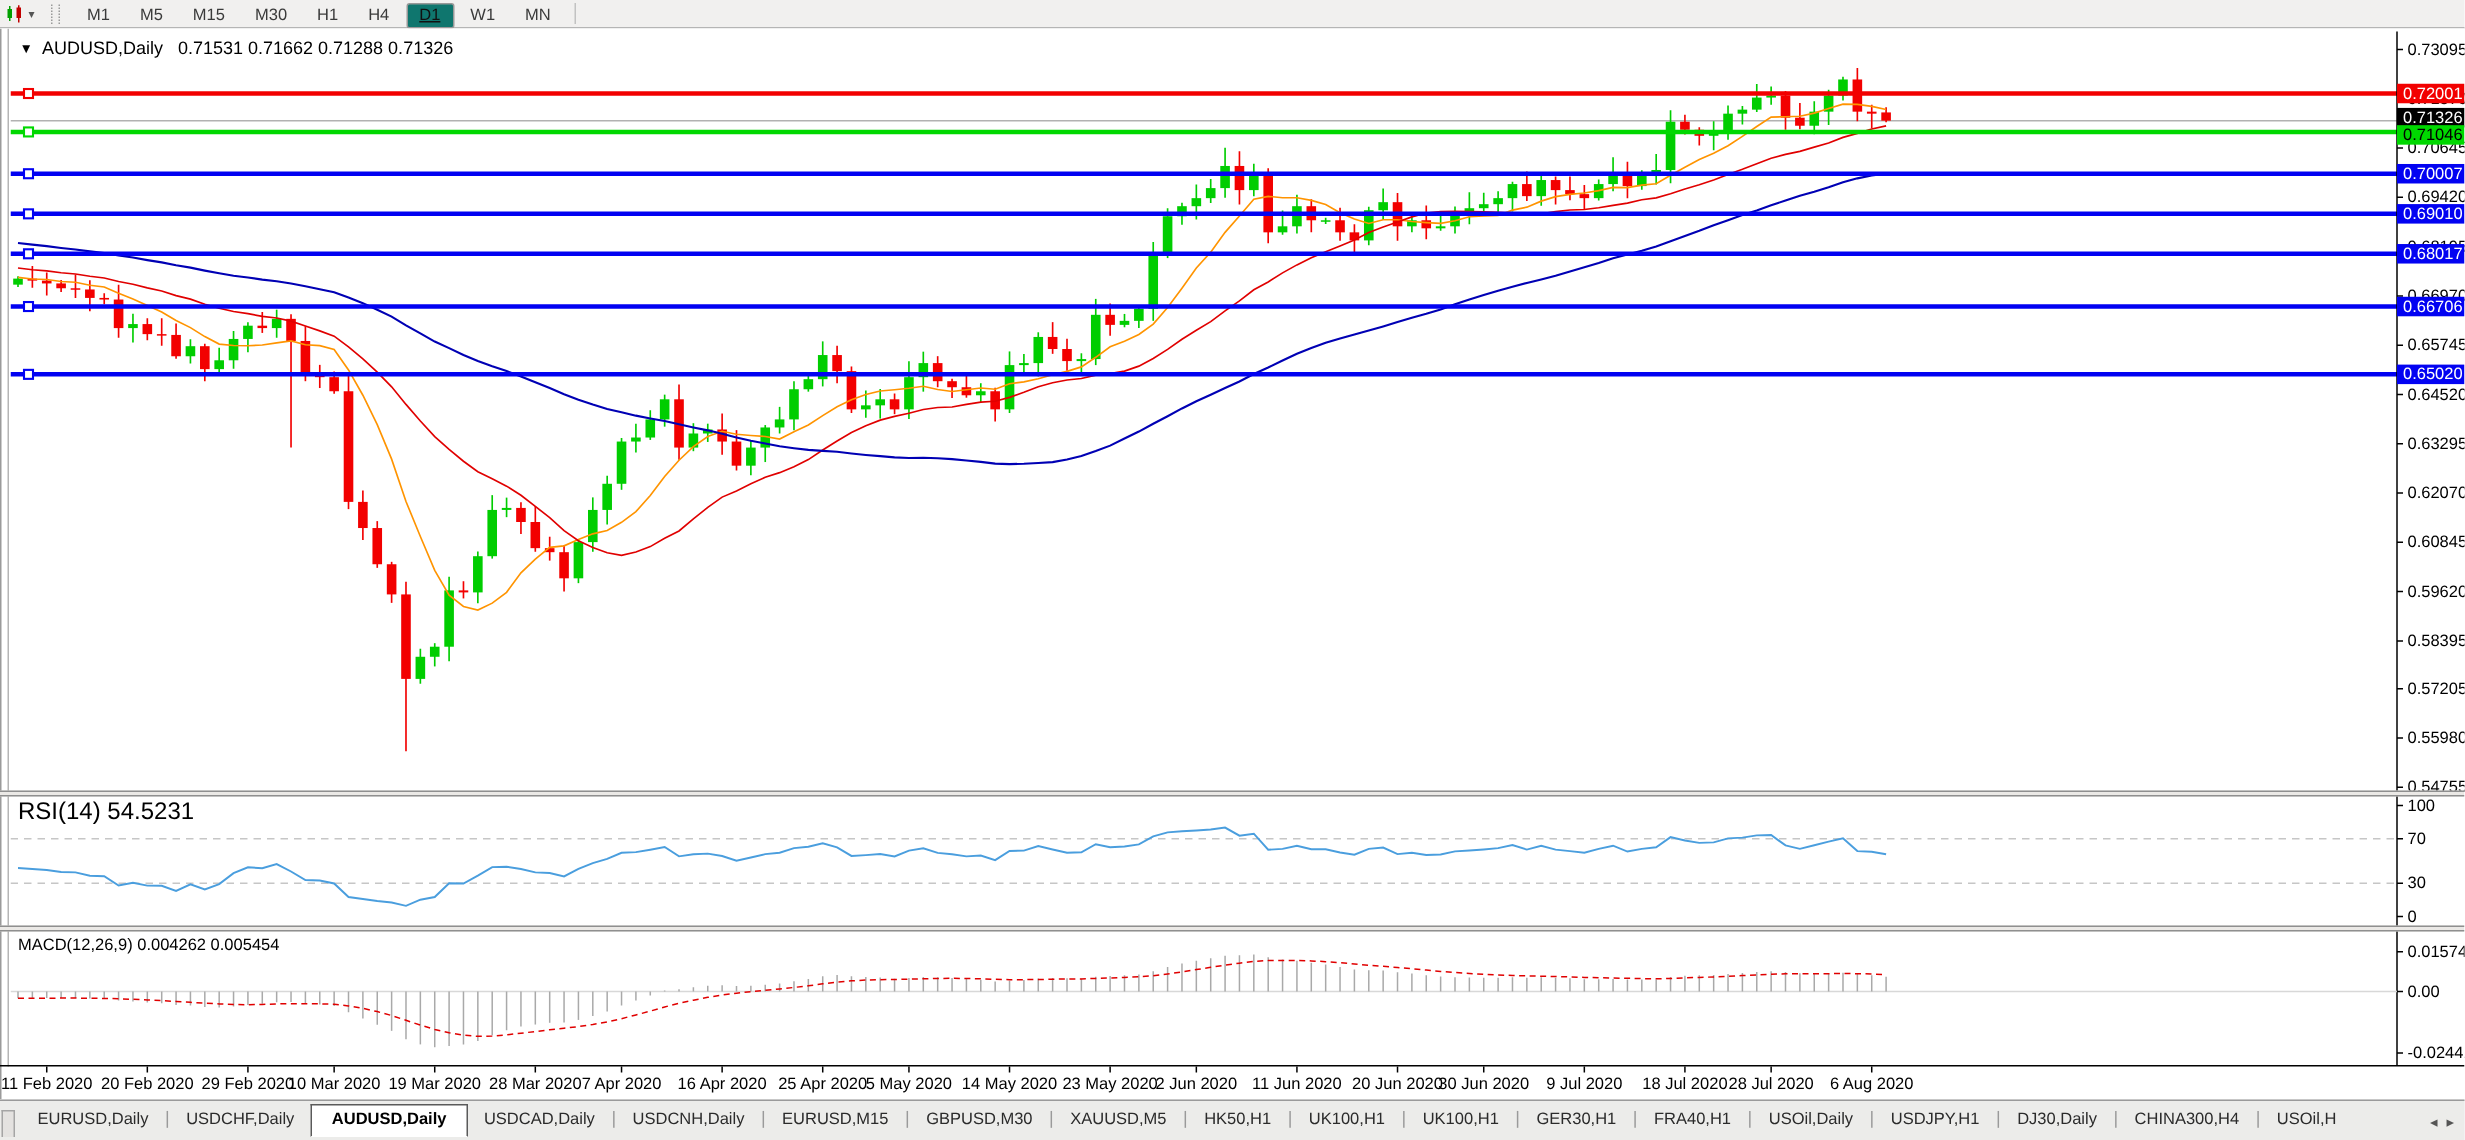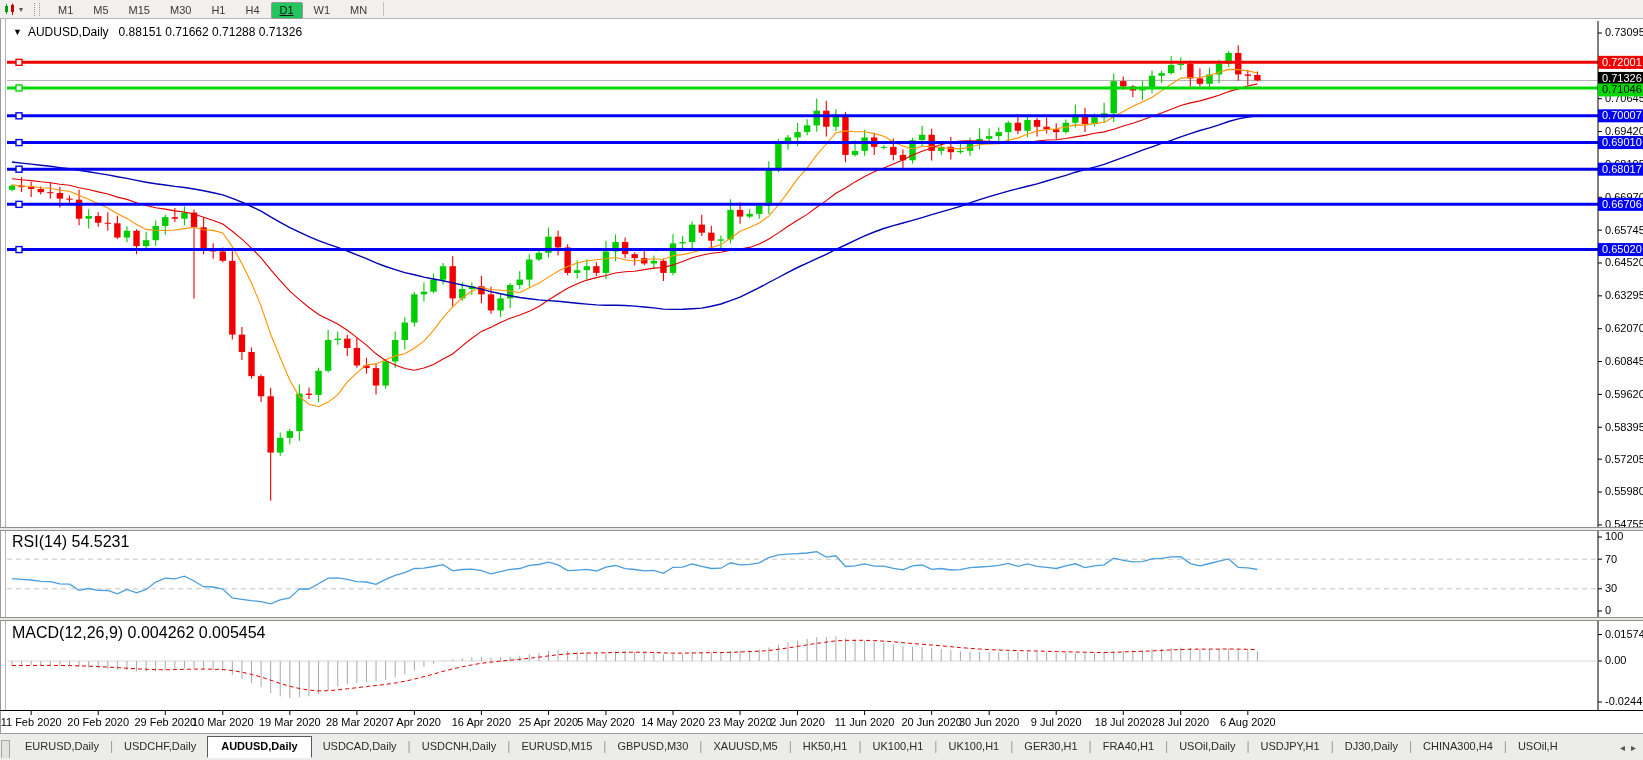--- a/index.html
+++ b/index.html
@@ -7,31 +7,31 @@
        font-family:"Liberation Sans",sans-serif;-webkit-font-smoothing:antialiased;}
 
   
   #toolbar{position:absolute;top:0;left:0;width:1643px;height:19px;background:#f1f0ef;
            border-bottom:1px solid #b5b5b5;display:flex;align-items:center;box-sizing:border-box;}
   .tb-icon{display:inline-flex;align-items:center;margin-left:3px;}
   .tb-caret{font-size:8px;color:#555;margin:0 2px 0 1px;}
   .grip{width:4px;height:13px;margin:0 8px 0 9px;border-left:1px dotted #9a9a9a;border-right:1px dotted #9a9a9a;}
   .tf-btn{display:inline-block;padding:1px 8px;margin:0 1px;font-size:11px;color:#3a3a3a;
           border:1px solid transparent;border-radius:2px;line-height:13px;cursor:default;}
-  .tf-btn.active{background:#22c55e;border:1px solid #989898;color:#111;text-decoration:underline;}
+  .tf-btn.active{background:#0f766e;border:1px solid #989898;color:#111;text-decoration:underline;}
   .vsep{width:1px;height:14px;background:#c2c2c2;margin:0 6px;}
 
   
   #chart-area{position:absolute;top:19px;left:0;width:1643px;height:714px;background:#ffffff;}
   #chart-svg{position:absolute;top:0;left:0;}
   #chart-title{position:absolute;top:6px;left:13px;font-size:12px;color:#000;white-space:nowrap;}
   #chart-title .tri{font-size:9px;margin-right:6px;position:relative;top:-1px;}
   #chart-title .sym{margin-right:10px;}
   #rsi-label{position:absolute;top:514px;left:12px;font-size:16px;color:#000;}
-  #macd-label{position:absolute;top:605px;left:12px;font-size:16px;color:#000;}
+  #macd-label{position:absolute;top:605px;left:12px;font-size:11px;color:#000;}
 
   
   #tabbar{position:absolute;top:733px;left:0;width:1643px;height:27px;background:#ececea;
           border-top:1px solid #9a9a9a;display:flex;align-items:center;overflow:hidden;box-sizing:border-box;}
   .tab-stub{width:9px;height:18px;background:#e4e2e0;border:1px solid #a5a5a5;border-bottom:none;margin:4px 4px 0 1px;box-sizing:border-box;}
   .tab{display:inline-block;padding:4px 11px 5px 11px;font-size:11px;color:#2b2b2b;white-space:nowrap;cursor:default;}
   .tab.active{background:#ffffff;border:1px solid #5a5a5a;border-bottom:1px solid #ffffff;
               font-weight:bold;color:#000;padding:3px 13px 5px 13px;}
   .tabsep{color:#9a9a9a;font-size:12px;}
   .tab-arrows{position:absolute;right:0;top:0;height:27px;display:flex;align-items:center;
@@ -621,21 +621,21 @@
         <text x="1056.22" y="704" font-family="&quot;Liberation Sans&quot;,sans-serif" font-size="11" fill="#000" dominant-baseline="middle" text-anchor="middle">9 Jul 2020</text>
         <line x1="1123.28" y1="692" x2="1123.28" y2="696" stroke="#000" stroke-width="1"></line>
         <text x="1123.28" y="704" font-family="&quot;Liberation Sans&quot;,sans-serif" font-size="11" fill="#000" dominant-baseline="middle" text-anchor="middle">18 Jul 2020</text>
         <line x1="1180.76" y1="692" x2="1180.76" y2="696" stroke="#000" stroke-width="1"></line>
         <text x="1180.76" y="704" font-family="&quot;Liberation Sans&quot;,sans-serif" font-size="11" fill="#000" dominant-baseline="middle" text-anchor="middle">28 Jul 2020</text>
         <line x1="1247.82" y1="692" x2="1247.82" y2="696" stroke="#000" stroke-width="1"></line>
         <text x="1247.82" y="704" font-family="&quot;Liberation Sans&quot;,sans-serif" font-size="11" fill="#000" dominant-baseline="middle" text-anchor="middle">6 Aug 2020</text>
       </g>
     </svg>
   <div id="chart-title">
-    <span class="tri">▼</span><span class="sym">AUDUSD,Daily</span><span>0.88151 0.71662 0.71288 0.71326</span>
+    <span class="tri">▼</span><span class="sym">AUDUSD,Daily</span><span>0.71531 0.71662 0.71288 0.71326</span>
   </div>
   <div id="rsi-label">RSI(14) 54.5231</div>
   <div id="macd-label">MACD(12,26,9) 0.004262 0.005454</div>
 </div>
 
 <div id="tabbar">
   <span class="tab-stub"></span>
   <span id="tabs"><span class="tab">EURUSD,Daily</span><span class="tabsep">|</span><span class="tab">USDCHF,Daily</span><span class="tab active">AUDUSD,Daily</span><span class="tab">USDCAD,Daily</span><span class="tabsep">|</span><span class="tab">USDCNH,Daily</span><span class="tabsep">|</span><span class="tab">EURUSD,M15</span><span class="tabsep">|</span><span class="tab">GBPUSD,M30</span><span class="tabsep">|</span><span class="tab">XAUUSD,M5</span><span class="tabsep">|</span><span class="tab">HK50,H1</span><span class="tabsep">|</span><span class="tab">UK100,H1</span><span class="tabsep">|</span><span class="tab">UK100,H1</span><span class="tabsep">|</span><span class="tab">GER30,H1</span><span class="tabsep">|</span><span class="tab">FRA40,H1</span><span class="tabsep">|</span><span class="tab">USOil,Daily</span><span class="tabsep">|</span><span class="tab">USDJPY,H1</span><span class="tabsep">|</span><span class="tab">DJ30,Daily</span><span class="tabsep">|</span><span class="tab">CHINA300,H4</span><span class="tabsep">|</span><span class="tab">USOil,H</span></span>
   <span class="tab-arrows">
     <span class="tab-arrow" id="tab-arrow-left">◂</span>

